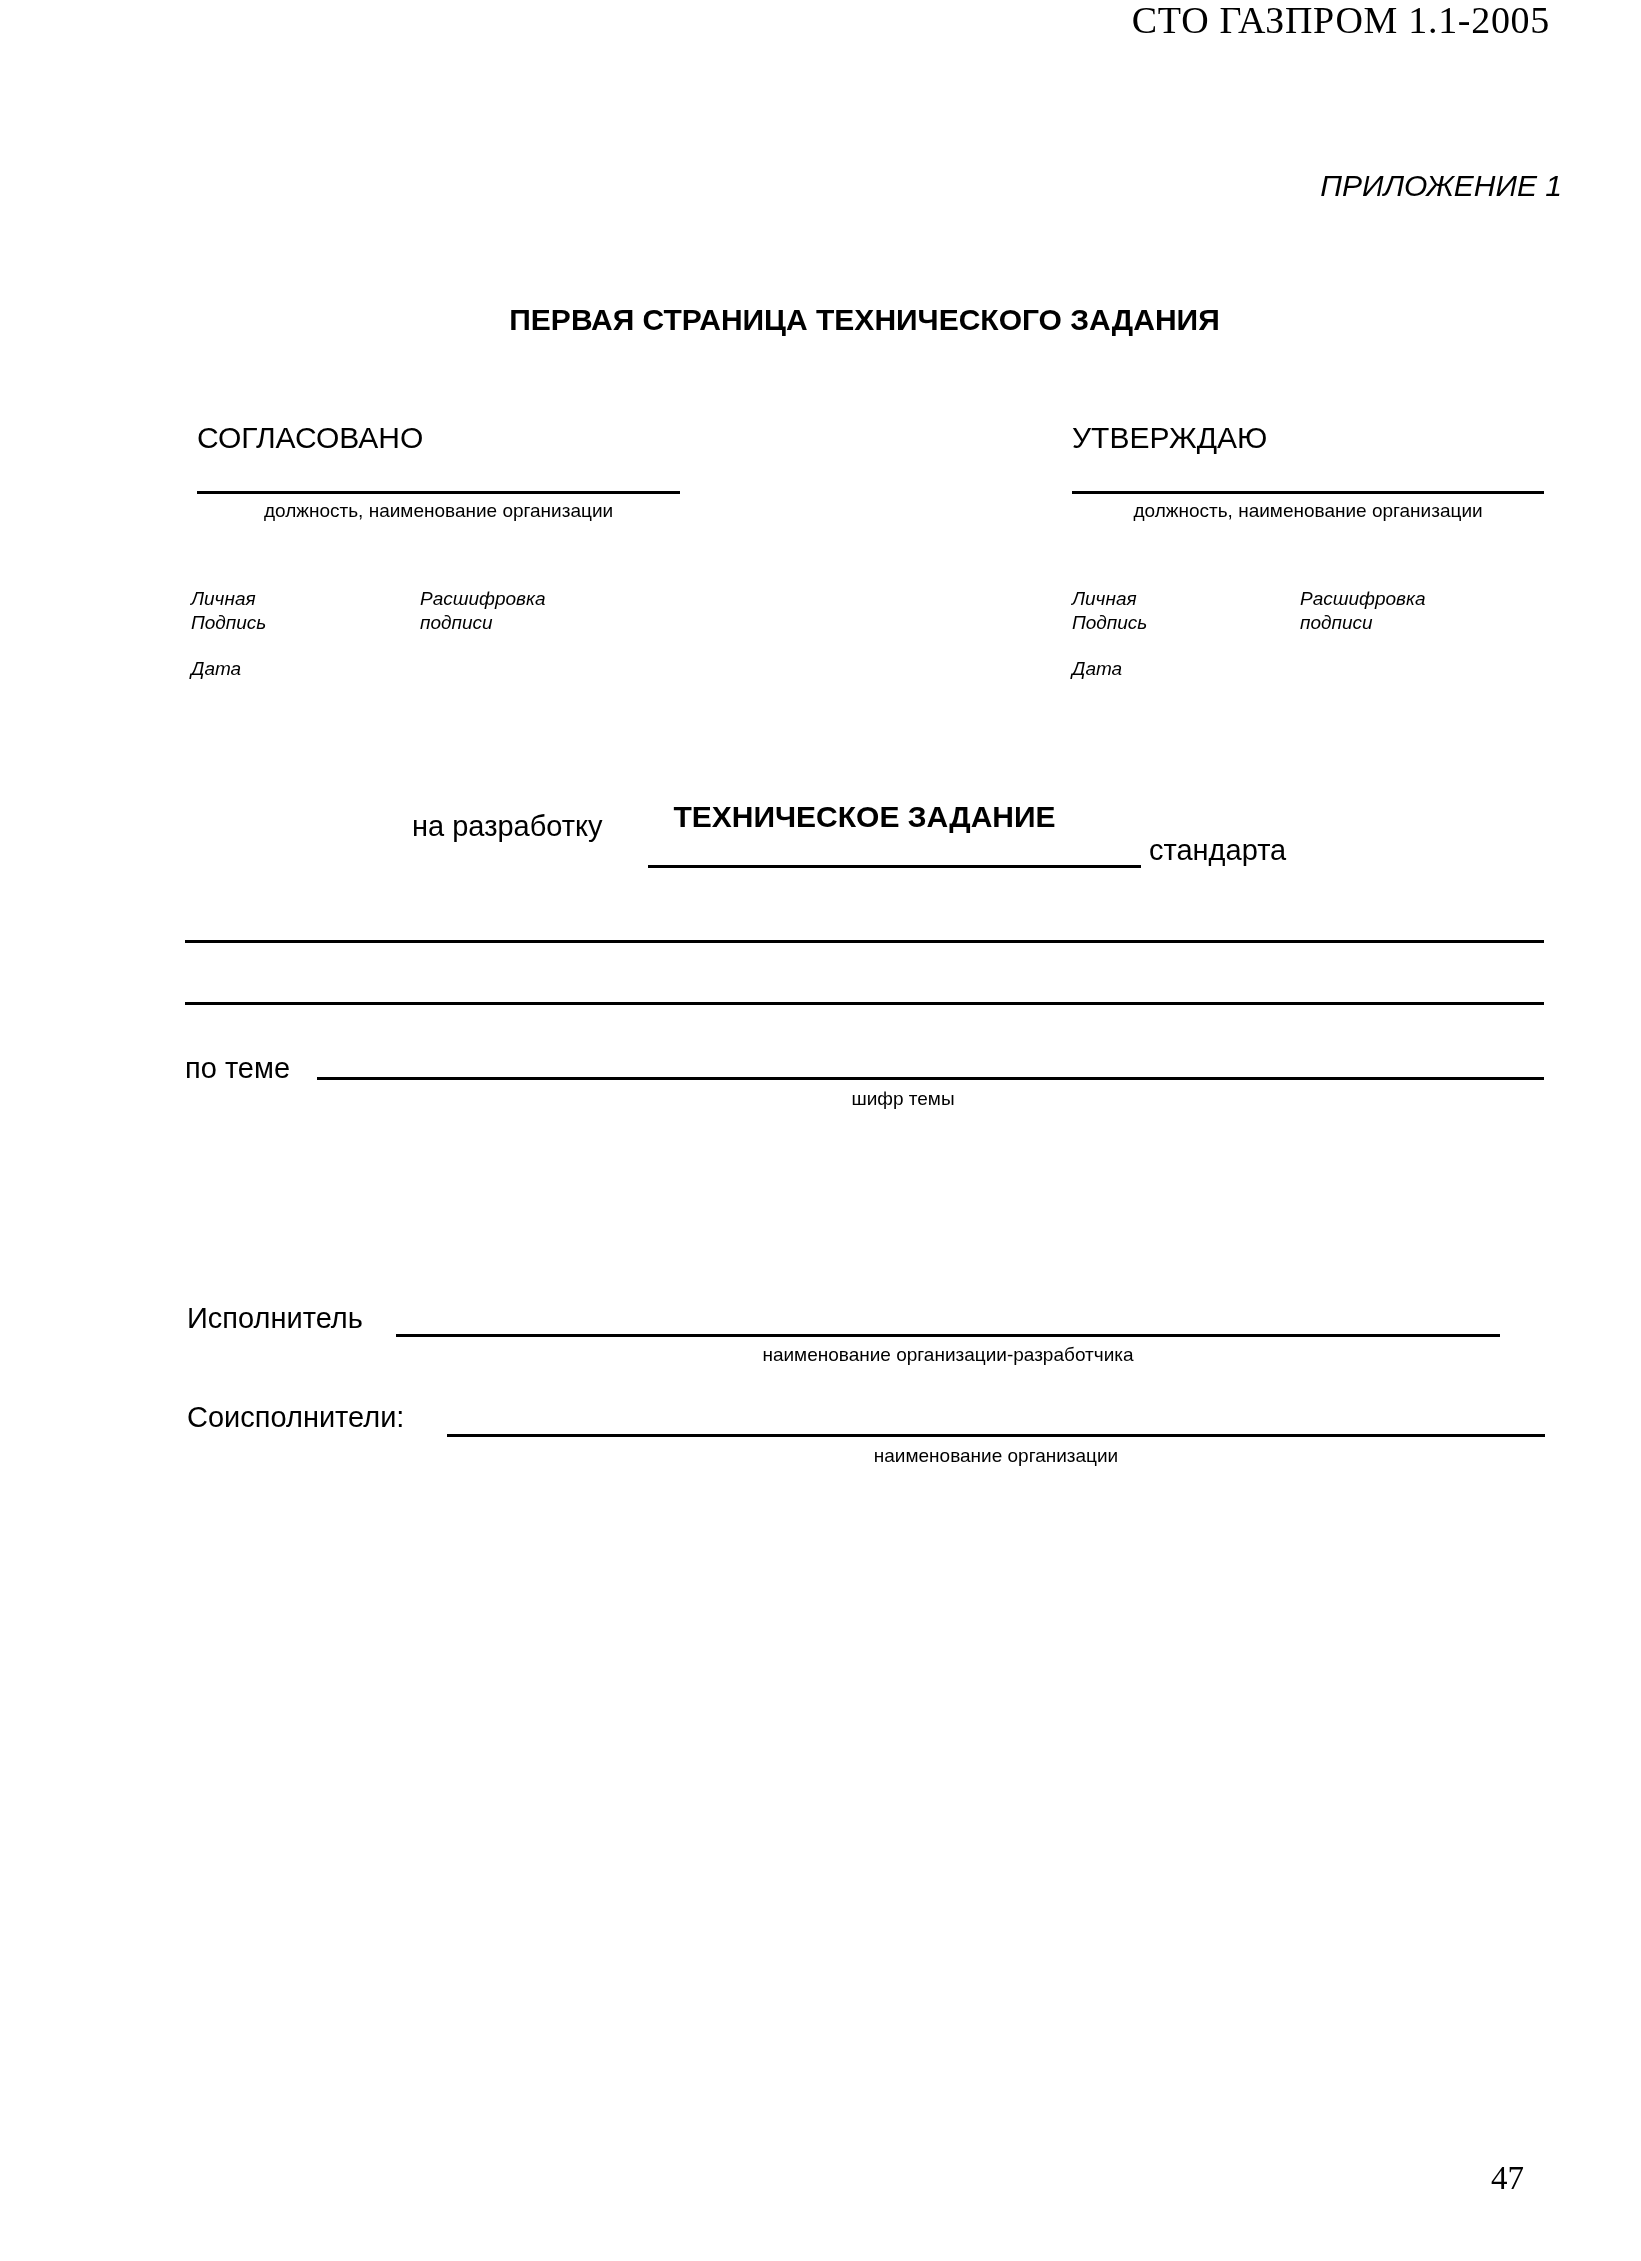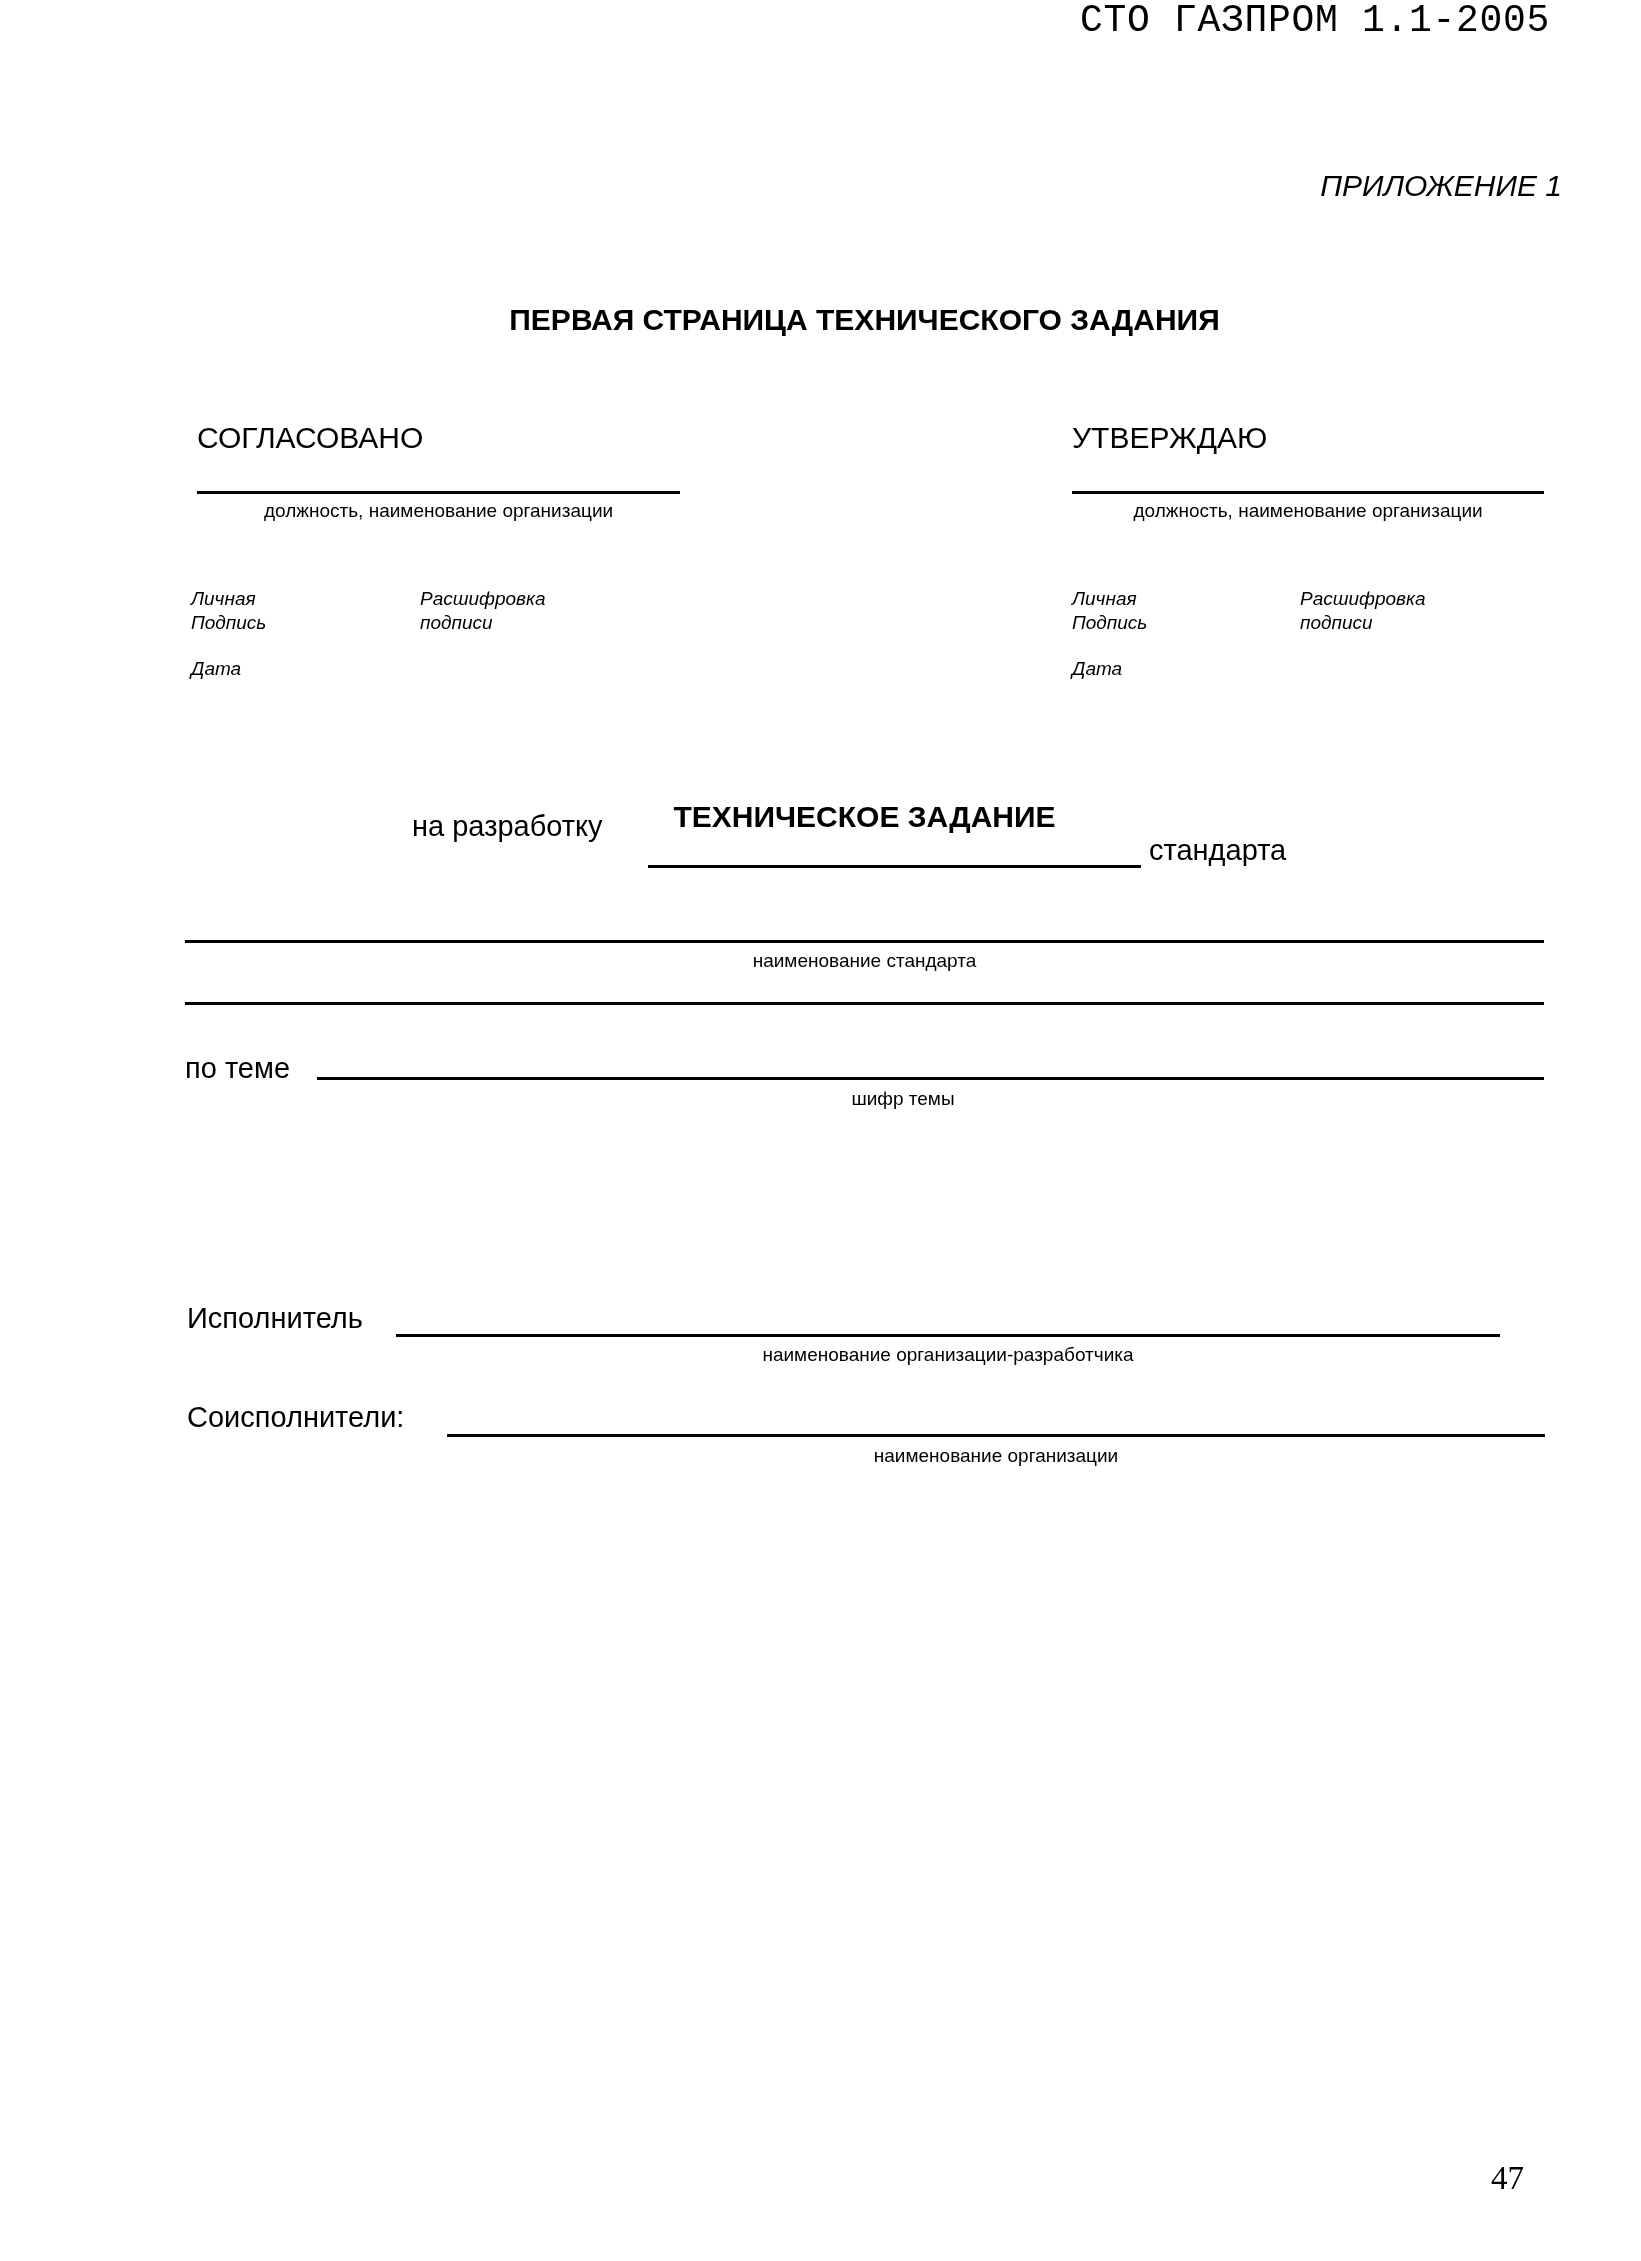--- a/index.html
+++ b/index.html
@@ -15,21 +15,21 @@
     color: #000000;
     font-family: "Liberation Sans", sans-serif;
     overflow: hidden;
   }
   .abs { position: absolute; }
 
   
   .doc-number {
     left: 0; top: 122; width: 1550px;
     text-align: right;
-    font-family: Liberation Mono, monospace;
+    font-family: Liberation Serif, serif;
     font-size: 38px;
     line-height: 1.1;
     letter-spacing: 0.7px;
     white-space: nowrap;
   }
   .appendix {
     left: 12px; top: 169px; width: 1550px;
     text-align: right;
     font-size: 30px;
     font-style: italic;
@@ -124,21 +124,20 @@
 подписи</div>
   <div class="abs small-lbl" style="left:1072px; top:657px;">Дата</div>
 
   <h2 class="abs doc-title">ТЕХНИЧЕСКОЕ ЗАДАНИЕ</h2>
 
   <div class="abs lbl" style="left:412px; top:811px;">на разработку</div>
   <div class="abs rule thick" style="left:648px; top:865px; width:493px;"></div>
   <div class="abs lbl" style="left:1149px; top:835px;">стандарта</div>
 
   <div class="abs rule thick" style="left:185px; top:940px; width:1359px;"></div>
-  <div class="abs cap" style="left:185px; top:950px; width:1359px;">наименование стандарта</div>
   <div class="abs rule thick" style="left:185px; top:1002px; width:1359px;"></div>
 
   <div class="abs lbl" style="left:185px; top:1053px;">по теме</div>
   <div class="abs rule thick" style="left:317px; top:1077px; width:1227px;"></div>
   <div class="abs cap" style="left:317px; top:1088px; width:1172px;">шифр темы</div>
 
   <div class="abs lbl" style="left:187px; top:1303px;">Исполнитель</div>
   <div class="abs rule thick" style="left:396px; top:1334px; width:1104px;"></div>
   <div class="abs cap" style="left:396px; top:1344px; width:1104px;">наименование организации-разработчика</div>
 

